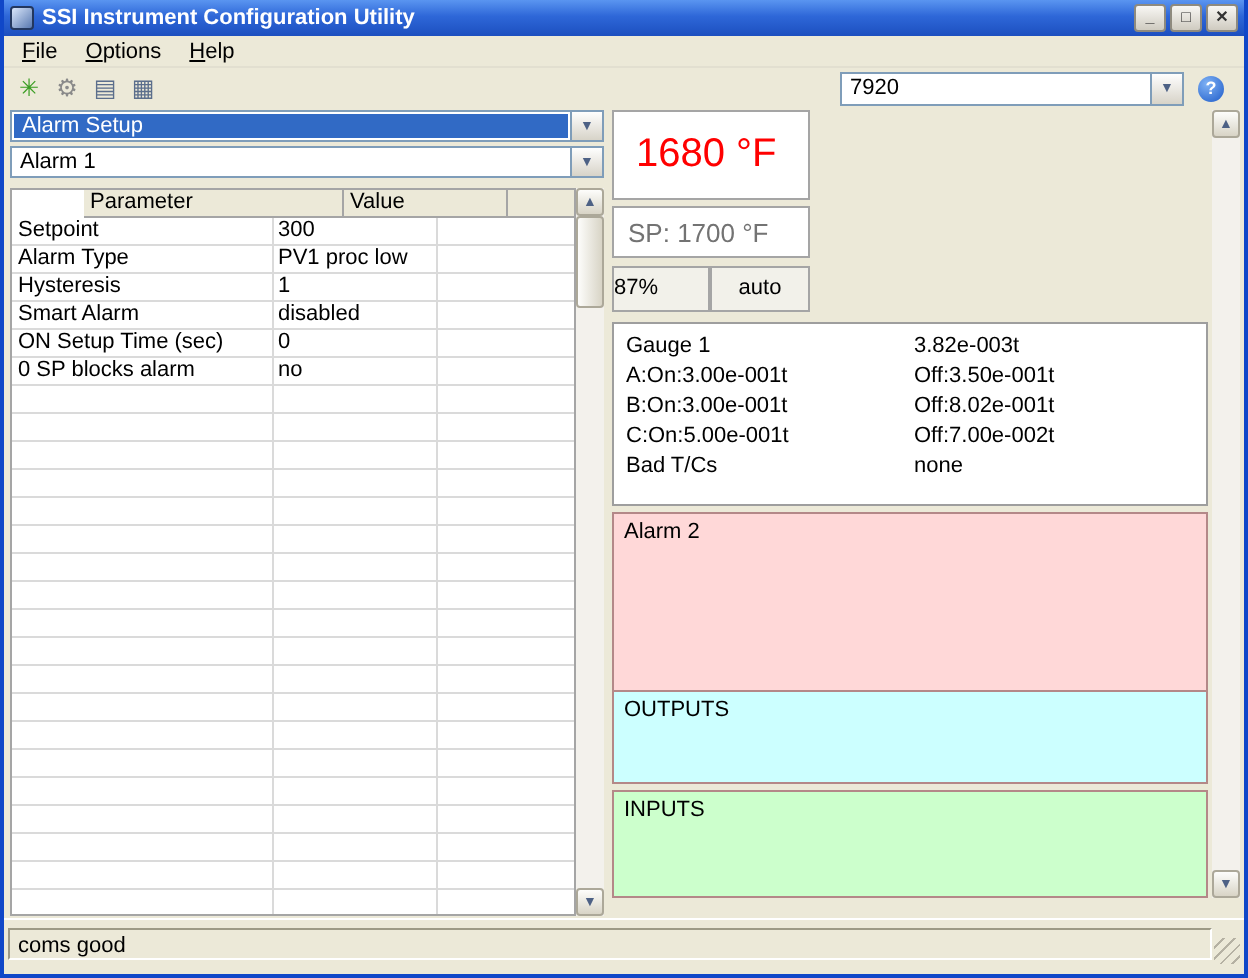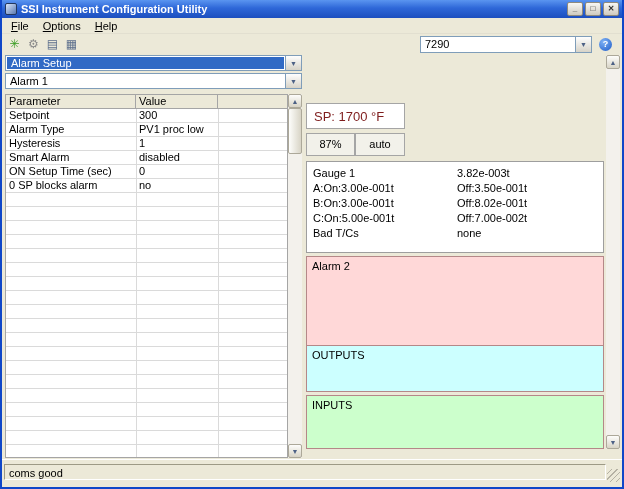--- a/index.html
+++ b/index.html
@@ -45,21 +45,21 @@
 
   
   .xp-combo { position:absolute; height:16px; border:1px solid #7F9DB9; background:#fff; display:flex; }
   .combo-setup { left:3px; top:55px; width:297px; }
   .combo-setup .combo-text { background:#316AC5; color:#fff; margin:1px; line-height:11px; }
   .combo-alarm { left:3px; top:73px; width:297px; }
   .combo-alarm .combo-text { line-height:12px; }
 
   .param-table { position:absolute; left:3px; top:94px; width:283px; height:364px;
                  background:#fff; border:1px solid #A5A5A5; }
-  .thead { display:flex; height:14px; background:#ECE9D8; border-bottom:1px solid #A5A5A5; }
+  .thead { display:flex; height:14px; background:#ECE9D8; border-bottom:1px solid #A5A5A5;margin-left:36px; }
   .th { padding:0 3px; line-height:13px; border-right:1px solid #A5A5A5; }
   .th1 { width:130px; } .th2 { width:82px; } .th3 { flex:1; border-right:none; }
   .tbody { position:relative; height:348px; overflow:hidden; }
   .trow { display:flex; height:14px; border-bottom:1px solid #DADADA; }
   .td { padding:0 3px; line-height:13px; white-space:nowrap; overflow:hidden; }
   .td1 { width:130px; } .td2 { width:82px; }
   .tfill { position:absolute; left:0; right:0; bottom:0; top:84px;
            background:repeating-linear-gradient(to bottom,#fff 0 13px,#DADADA 13px 14px); }
   .vline { position:absolute; top:0; bottom:0; width:1px; background:#DADADA; }
   .vline1 { left:130px; } .vline2 { left:212px; }
@@ -75,24 +75,24 @@
   .sb-up { top:0; } .sb-down { bottom:0; }
   .sb-thumb { position:absolute; left:0; top:14px; width:14px; height:46px;
               background:linear-gradient(90deg,#FDFDFB,#D8D4C6); border:1px solid #ACA899;
               border-radius:2px; }
 
   
   .pv-box { position:absolute; left:304px; top:55px; width:99px; height:45px;
             background:#fff; border:1px solid #A5A5A5; color:#FF0000; font-size:20px;
             padding:10px 0 0 11px; white-space:nowrap; }
   .sp-box { position:absolute; left:304px; top:103px; width:99px; height:26px;
-            background:#fff; border:1px solid #A5A5A5; color:#7f1d1d; font-size:13px;
+            background:#fff; border:1px solid #A5A5A5; color:#737373; font-size:13px;
             padding:5px 4px 0 7px; white-space:nowrap; }
   .pct-cell { position:absolute; left:304px; top:133px; width:49px; height:23px;
-              background:#F2F1EA; border:1px solid #A5A5A5; text-align:center; line-height:21px; }
+              background:#F2F1EA; border:1px solid #A5A5A5; text-align:left; line-height:21px; }
   .mode-cell { position:absolute; left:353px; top:133px; width:50px; height:23px;
                background:#F2F1EA; border:1px solid #A5A5A5; text-align:center; line-height:21px; }
 
   .gauge-box { position:absolute; left:304px; top:161px; width:298px; height:92px;
                background:#fff; border:1px solid #9E9E9E; padding-top:4px; }
   .grow { position:relative; height:15px; line-height:15px; }
   .gl { padding-left:6px; } .gr { position:absolute; left:150px; top:0; }
 
   .panel-box { position:absolute; left:304px; width:298px; border:1px solid #B48888;
                padding:3px 0 0 5px; }
@@ -133,21 +133,21 @@
   </div>
 
   <div class="toolbar">
     <span class="tb-icons">
       <span class="tb-icon ic-green">✳</span>
       <span class="tb-icon ic-gray">⚙</span>
       <span class="tb-icon ic-blue">▤</span>
       <span class="tb-icon ic-blue">▦</span>
     </span>
     <span class="device-combo">
-      <span class="combo-text">7290</span>
+      <span class="combo-text">7920</span>
       <span class="combo-btn">▼</span>
     </span>
     <span class="help-circle">?</span>
   </div>
 
   <div class="xp-combo combo-setup">
     <span class="combo-text">Alarm Setup</span>
     <span class="combo-btn">▼</span>
   </div>
   <div class="xp-combo combo-alarm">
@@ -191,20 +191,21 @@
       <div class="vline vline2"></div>
     </div>
   </div>
 
   <div class="vscroll vscroll-left">
     <span class="sb-btn sb-up">▲</span>
     <span class="sb-thumb"></span>
     <span class="sb-btn sb-down">▼</span>
   </div>
 
+  <div class="pv-box">1680 °F</div>
   <div class="sp-box">SP: 1700 °F</div>
   <div class="pct-cell">87%</div>
   <div class="mode-cell">auto</div>
 
   <div class="gauge-box">
     <div class="grow">
       <span class="gl">Gauge 1</span>
       <span class="gr">3.82e-003t</span>
     </div>
     <div class="grow">

